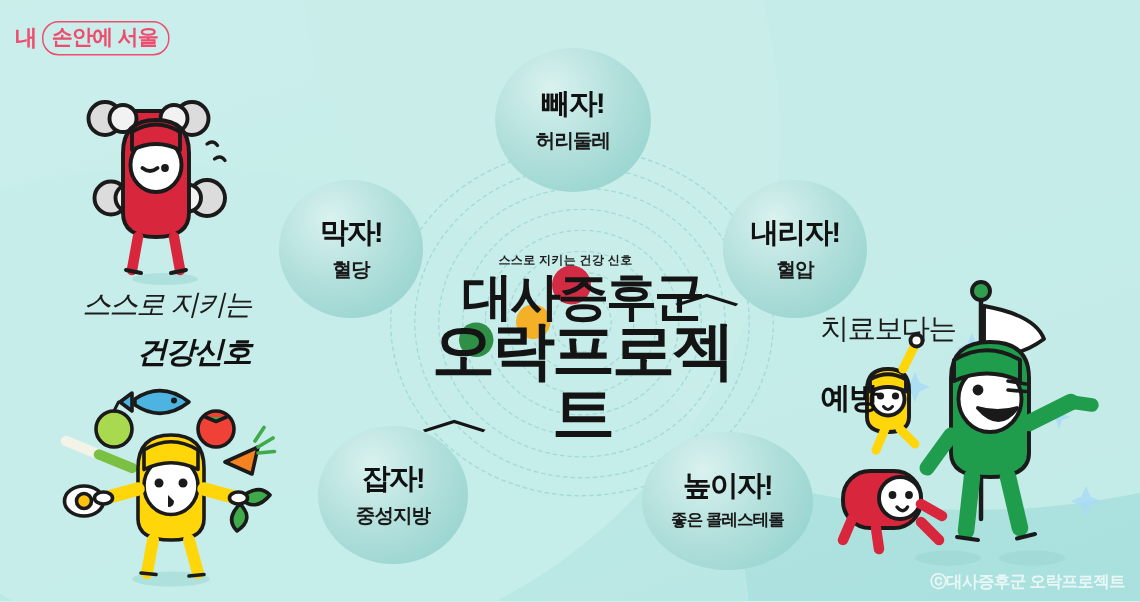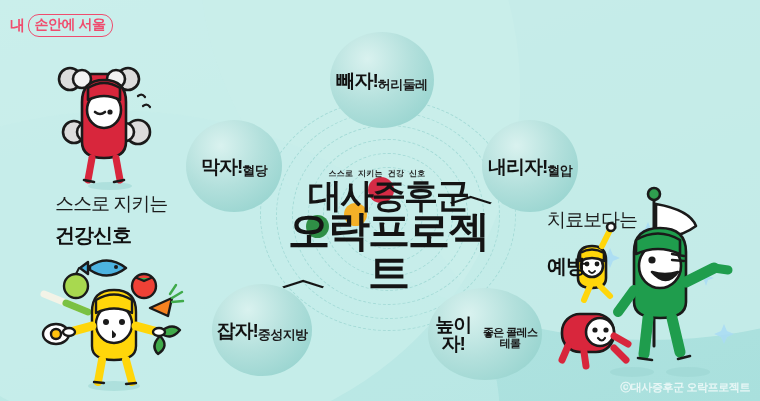--- a/index.html
+++ b/index.html
@@ -46,21 +46,21 @@
   
   .rings { position: absolute; left: 258px; top: 100px; width: 260px; height: 230px; z-index: 2; }
   .rings .r {
     position: absolute; left: 50%; top: 50%;
     border: 1px dashed #a5dbd7; border-radius: 50%;
     transform: translate(-50%, -50%);
   }
   
   #center-logo {
     position: absolute; left: 272px; top: 168px; width: 232px;
-    z-index: 12; text-align: center; font-family: Liberation Mono, monospace;
+    z-index: 12; text-align: center;
   }
   #center-sub {
     font-size: 8px; color: #1e1e1e; letter-spacing: .2px;
     margin-left: -22px; margin-bottom: 2px; font-weight: 600;
   }
   .title-row { position: relative; line-height: 1; }
   .title-main {
     font-size: 34px; font-weight: bold; color: #141414;
     letter-spacing: -2px; display: inline-block;
   }
@@ -74,41 +74,41 @@
   .dot.green { width: 23px; height: 23px; background: #2f8f46; left: 34px; top: 2px; }
   .bracket {
     position: absolute; color: #141414; font-weight: bold; z-index: 11;
   }
   .bracket.up   { right: 16px; top: 4px;  font-size: 30px; transform: rotate(-90deg) scaleY(1.5); }
   .bracket.down { left: 14px; bottom: 0px; font-size: 30px; transform: rotate(90deg) scaleY(1.5); }
   
   .bubble {
     position: absolute; border-radius: 50%;
     background: radial-gradient(circle at 36% 28%, #d9f2ef 0%, #b3e0dc 46%, #8ccfca 100%);
-    display: flex; flex-direction: row; align-items: center; justify-content: center;
+    display: flex; flex-direction: column; align-items: center; justify-content: center;
     z-index: 14; text-align: center;
   }
   .bubble .b-head {
     font-size: 19px; font-weight: bold; color: #111; letter-spacing: -1px; line-height: 1;
   }
   .bubble .b-sub {
     font-size: 13px; font-weight: bold; color: #1a1a1a; letter-spacing: -.6px;
     margin-top: 8px; line-height: 1;
   }
   #bubble-waist  { left: 330px; top: 32px;  width: 104px; height: 96px; }
   #bubble-sugar  { left: 186px; top: 120px; width: 96px;  height: 92px; }
   #bubble-bp     { left: 482px; top: 120px; width: 96px;  height: 92px; }
   #bubble-tri    { left: 212px; top: 284px; width: 100px; height: 92px; }
   #bubble-chol   { left: 428px; top: 288px; width: 114px; height: 92px; }
   #bubble-chol .b-sub { font-size: 11px; }
   
   .caption { position: absolute; z-index: 20; line-height: 1.3; }
   .caption .c1 { font-size: 19px; color: #1c1c1c; letter-spacing: -1px; }
   .caption .c2 { font-size: 20px; font-weight: bold; color: #111; letter-spacing: -1px; }
-  #caption-left  { left: 55px; top: 192px; text-align: left; }
+  #caption-left  { left: 55px; top: 192px; text-align: right; font-style: italic; }
   #caption-left .c2 { margin-top: 5px; }
   #caption-right { left: 547px; top: 208px; }
   #caption-right .c2 { margin-top: 20px; }
   
   #footer-copy {
     position: absolute; right: 10px; bottom: 6px; z-index: 25;
     font-size: 11px; font-weight: bold; color: rgba(255,255,255,.72);
     letter-spacing: -.4px;
   }
   

